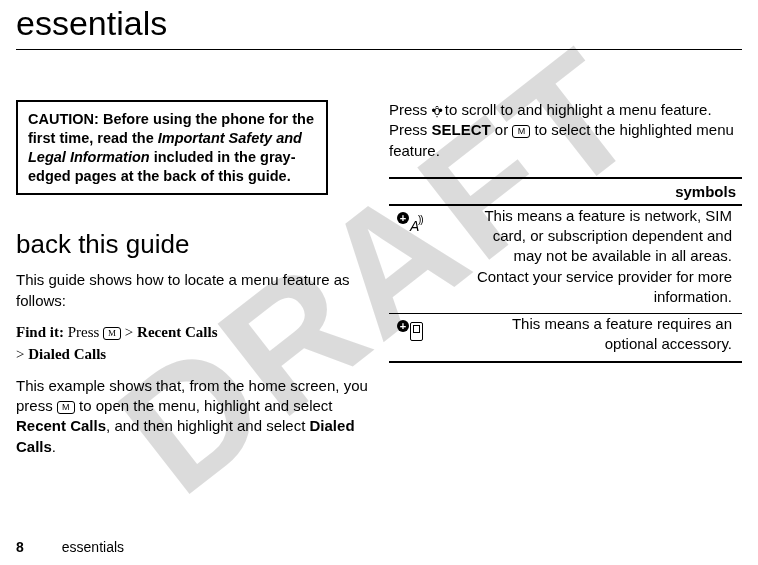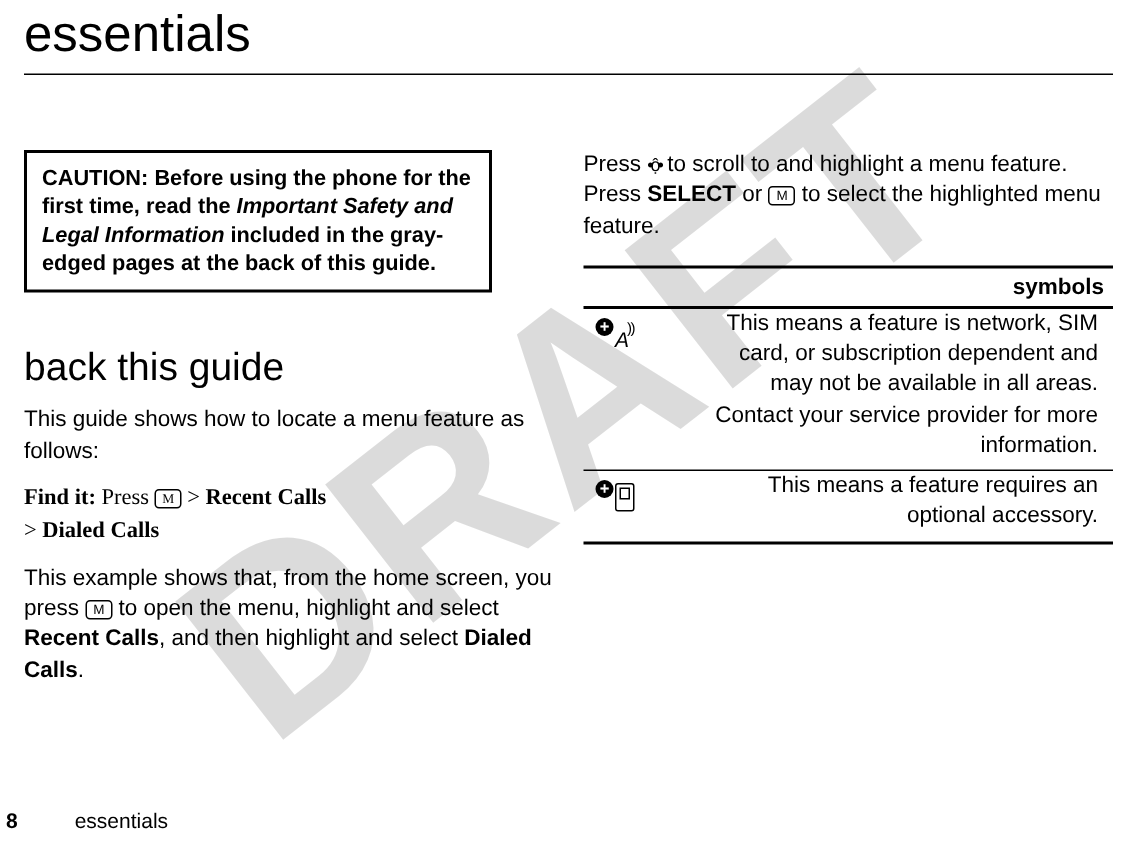--- a/index.html
+++ b/index.html
@@ -91,21 +91,21 @@
     position: absolute; left: 21px; top: 2px; font-size: 10px; letter-spacing: -1px;
   }
   .phone-shape {
     position: absolute; left: 13px; top: 2px; width: 11px; height: 17px;
     border: 1.8px solid #000; border-radius: 2px;
   }
   .phone-shape::after {
     content: ""; position: absolute; left: 2px; right: 2px; top: 2px; height: 6px;
     border: 1px solid #000;
   }
-  .footer { position: absolute; bottom: 10px; left: 4px; font-size: 14px; }
+  .footer { position: absolute; bottom: 10px; left: 16px; font-size: 14px; }
   .footer .pn { font-weight: 700; margin-right: 38px; }
 </style>
 </head>
 <body>
 
 <div class="watermark">DRAFT</div>
 
 <div class="content">
   <div class="page-title">essentials</div>
   <div class="hr"></div>

